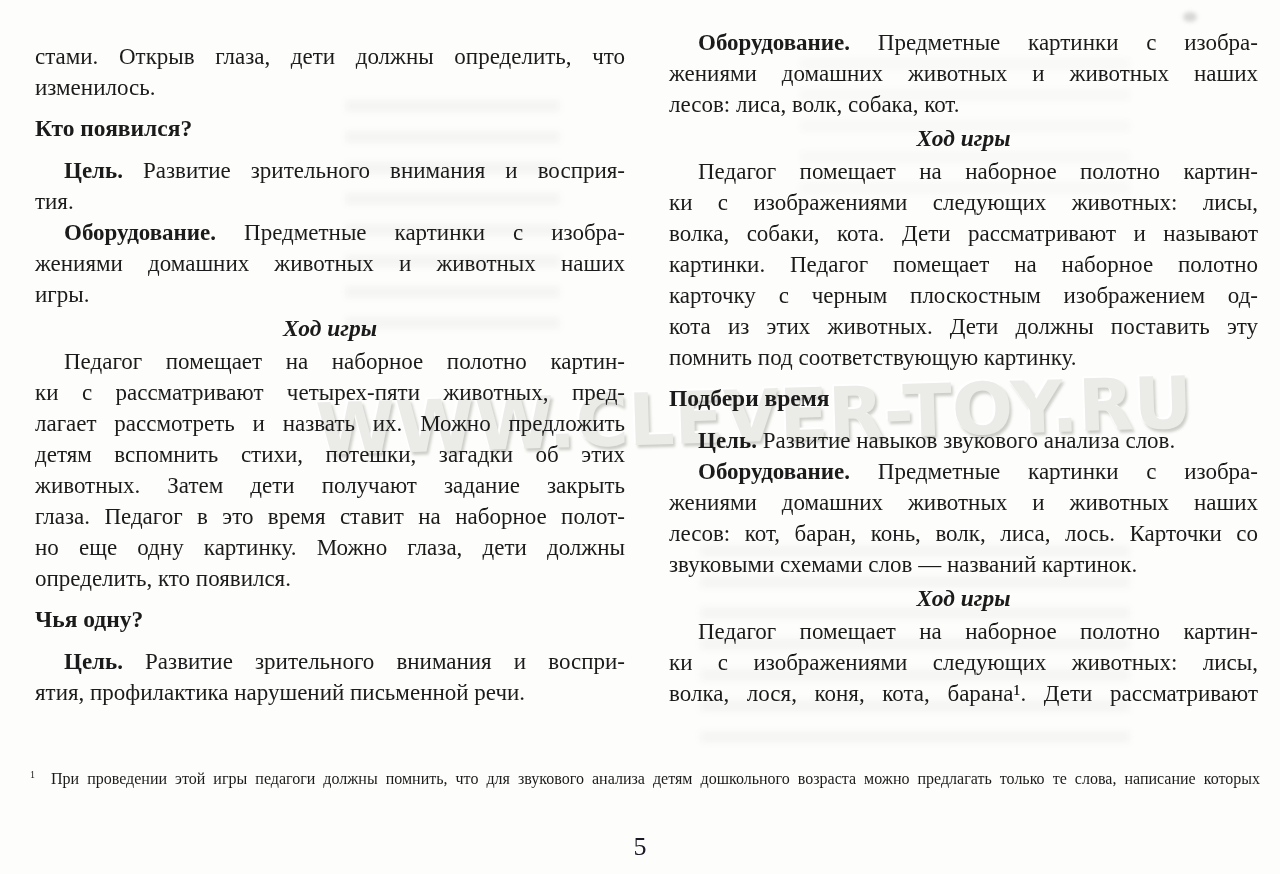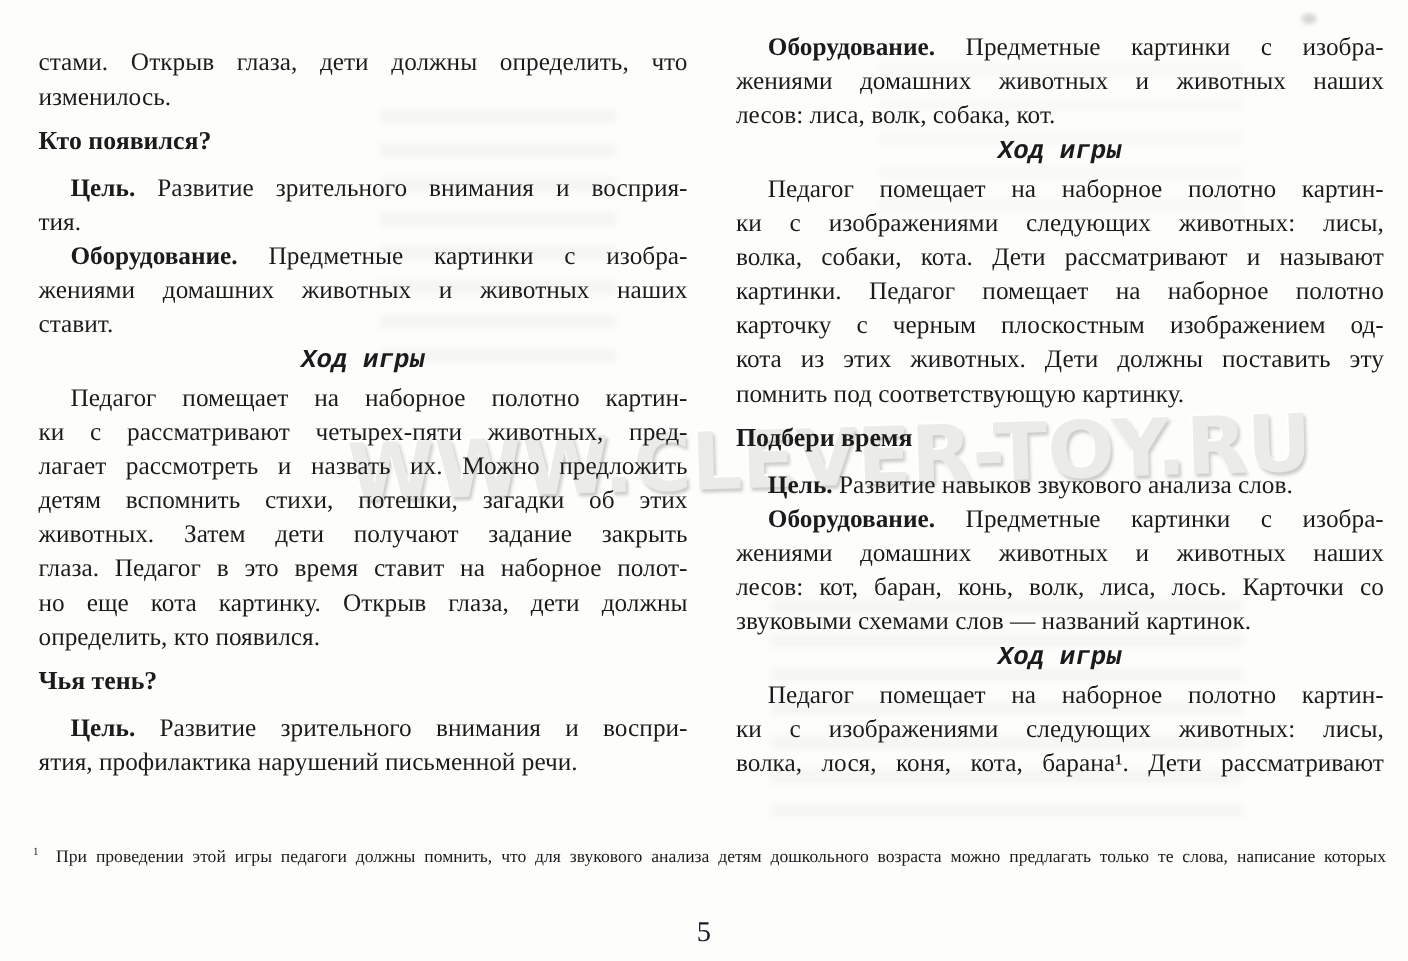--- a/index.html
+++ b/index.html
@@ -6,21 +6,21 @@
   .page{position:relative;width:1280px;height:874px;background:#fdfdfb;overflow:hidden;
         font-family:"Liberation Serif",serif;color:#1b1b1b;}
   .col{position:absolute;width:590px;font-size:23px;line-height:31px;z-index:2;}
   .col-left{left:35px;top:21px;margin-top:20px;}
   .col-right{left:669px;top:27px;width:589px;}
   .ln{text-align:justify;}
   .j{text-align-last:justify;}
   .ind{text-indent:29px;}
   .lead{font-weight:bold;}
   .heading{font-weight:bold;margin:10px 0 11px;font-size:23.5px;}
-  .subheading{font-weight:bold;font-style:italic;text-align:center;margin:3px 0 2px;font-size:23.5px;font-family:Liberation Mono, monospace;}
+  .subheading{font-weight:bold;font-style:italic;text-align:center;margin:3px 0 2px;font-size:23.5px;}
   .footnote{position:absolute;left:30px;top:764px;width:1230px;font-size:16px;line-height:22px;z-index:2;}
   .fn-marker{font-size:10px;margin-right:16px;}
   .page-number{position:absolute;left:0;top:832px;width:100%;text-align:center;
                font-size:26px;color:#191927;z-index:2;}
   .watermark{position:absolute;left:316px;top:388px;z-index:1;white-space:nowrap;
              font-family:"DejaVu Sans",sans-serif;font-weight:700;font-size:72px;
              color:#ebebe8;text-shadow:-2px -2px 1px #ffffff,2px 3px 3px #ccccc8;
              transform:rotate(-1.8deg);transform-origin:left center;}
   .bleed{position:absolute;z-index:0;filter:blur(3px);
          background:repeating-linear-gradient(180deg,rgba(110,110,110,0.10) 0 12px,rgba(0,0,0,0) 12px 31px);}
@@ -47,34 +47,34 @@
       <div class="ln">изменилось.</div>
     </div>
     <div class="heading">Кто появился?</div>
     <div>
       <div class="ln j ind"><span class="lead">Цель.</span> <span>Развитие зрительного внимания и восприя-</span></div>
       <div class="ln">тия.</div>
     </div>
     <div>
       <div class="ln j ind"><span class="lead">Оборудование.</span> <span>Предметные картинки с изобра-</span></div>
       <div class="ln j">жениями домашних животных и животных наших</div>
-      <div class="ln">ставит.</div>
+      <div class="ln">игры.</div>
     </div>
     <div class="subheading">Ход игры</div>
     <div>
       <div class="ln j ind">Педагог помещает на наборное полотно картин-</div>
       <div class="ln j">ки с рассматривают четырех-пяти животных, пред-</div>
       <div class="ln j">лагает рассмотреть и назвать их. Можно предложить</div>
       <div class="ln j">детям вспомнить стихи, потешки, загадки об этих</div>
       <div class="ln j">животных. Затем дети получают задание закрыть</div>
       <div class="ln j">глаза. Педагог в это время ставит на наборное полот-</div>
-      <div class="ln j">но еще кота картинку. Открыв глаза, дети должны</div>
+      <div class="ln j">но еще одну картинку. Можно глаза, дети должны</div>
       <div class="ln">определить, кто появился.</div>
     </div>
-    <div class="heading">Чья тень?</div>
+    <div class="heading">Чья одну?</div>
     <div>
       <div class="ln j ind"><span class="lead">Цель.</span> <span>Развитие зрительного внимания и воспри-</span></div>
       <div class="ln">ятия, профилактика нарушений письменной речи.</div>
     </div>
   </div>
 
   <div class="col col-right">
     <div>
       <div class="ln j ind"><span class="lead">Оборудование.</span> <span>Предметные картинки с изобра-</span></div>
       <div class="ln j">жениями домашних животных и животных наших</div>

